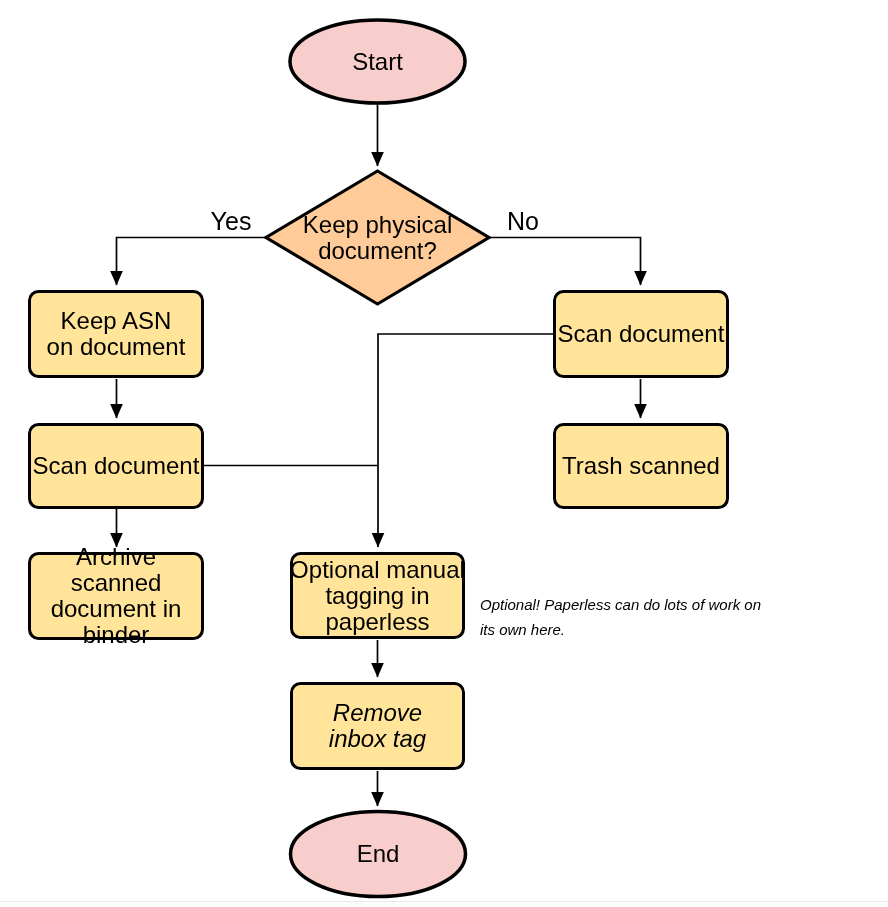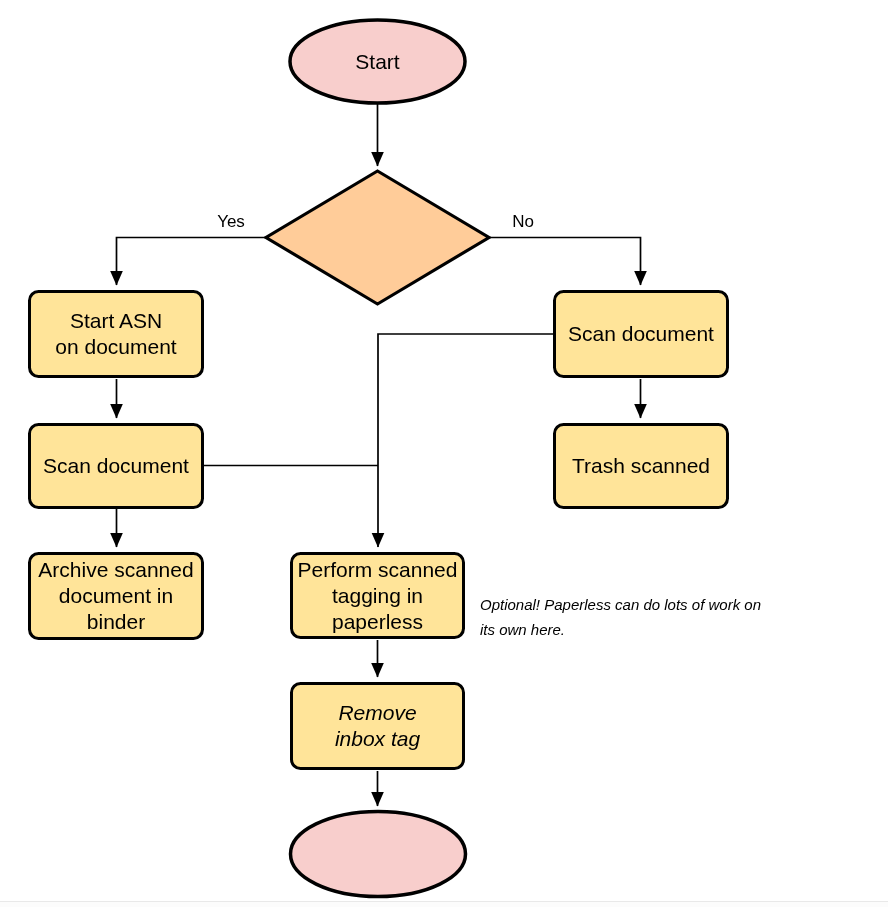--- a/index.html
+++ b/index.html
@@ -20,31 +20,31 @@
     left: 0; top: 0;
     width: 888px; height: 907px;
   }
   .node-label {
     position: absolute;
     display: flex;
     align-items: center;
     justify-content: center;
     text-align: center;
     white-space: pre-line;
-    font-size: 21px;
+    font-size: 24px;
     line-height: 26px;
     color: #000000;
     pointer-events: none;
   }
   .edge-label {
     position: absolute;
     display: flex;
     align-items: center;
     justify-content: center;
-    font-size: 17px;
+    font-size: 25px;
     color: #000000;
     background: #ffffff;
     padding: 0 3px;
   }
   .annotation {
     position: absolute;
     font-style: italic;
     font-size: 15px;
     line-height: 25px;
     white-space: pre-line;
@@ -101,41 +101,44 @@
 
     <rect x="291.5" y="553.5" width="172" height="84" rx="9" stroke="#000000" stroke-width="3" fill="#ffe499"></rect>
 
     <rect x="291.5" y="683.5" width="172" height="85" rx="9" stroke="#000000" stroke-width="3" fill="#ffe499"></rect>
 
     <ellipse cx="378" cy="854" rx="87.5" ry="42.5" stroke="#000000" stroke-width="3.5" fill="#f8cecc"></ellipse>
   </svg>
 
   <div class="node-label" style="left:290px; top:20px; width:175px; height:83px;">Start</div>
 
+  <div class="node-label" style="left:266px; top:171px; width:223px; height:133px;">Keep physical
+document?</div>
 
-  <div class="node-label" style="left:28px; top:290px; width:176px; height:88px;">Start ASN
+  <div class="node-label" style="left:28px; top:290px; width:176px; height:88px;">Keep ASN
 on document</div>
 
   <div class="node-label" style="left:28px; top:423px; width:176px; height:86px;">Scan document</div>
 
   <div class="node-label" style="left:28px; top:552px; width:176px; height:88px;">Archive scanned
 document in
 binder</div>
 
   <div class="node-label" style="left:553px; top:290px; width:176px; height:88px;">Scan document</div>
 
   <div class="node-label" style="left:553px; top:423px; width:176px; height:86px;">Trash scanned</div>
 
-  <div class="node-label" style="left:290px; top:552px; width:175px; height:87px;">Perform scanned
+  <div class="node-label" style="left:290px; top:552px; width:175px; height:87px;">Optional manual
 tagging in
 paperless</div>
 
   <div class="node-label" style="left:290px; top:682px; width:175px; height:88px;font-style:italic;">Remove
 inbox tag</div>
 
+  <div class="node-label" style="left:290px; top:811px; width:176px; height:86px;">End</div>
 
   <div class="edge-label" style="left:202px; top:209px; width:52px; height:25px;">Yes</div>
 
   <div class="edge-label" style="left:498px; top:209px; width:44px; height:25px;">No</div>
 
   <div class="annotation" style="left:480px; top:592px; width:404px;">Optional! Paperless can do lots of work on
 its own here.</div>
 
   <div class="page-bottom-edge"></div>
 </div>

